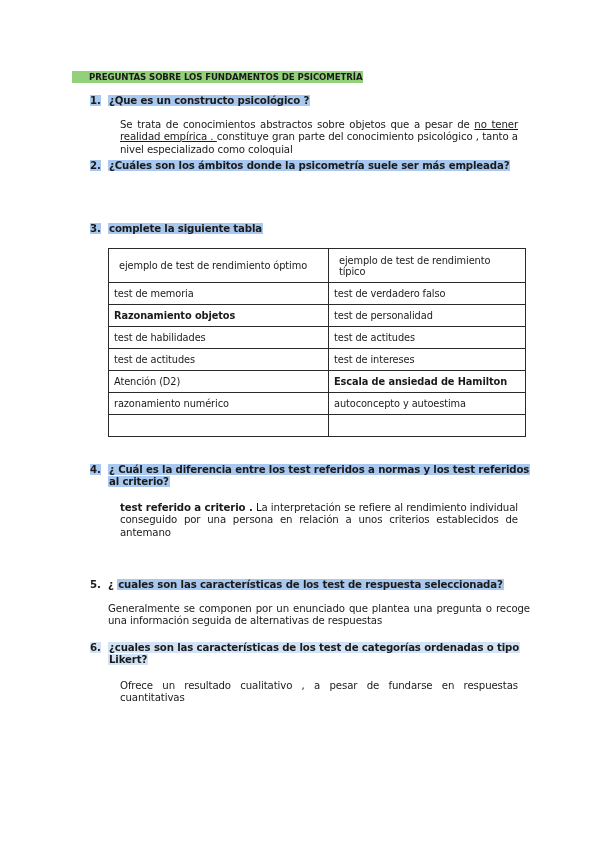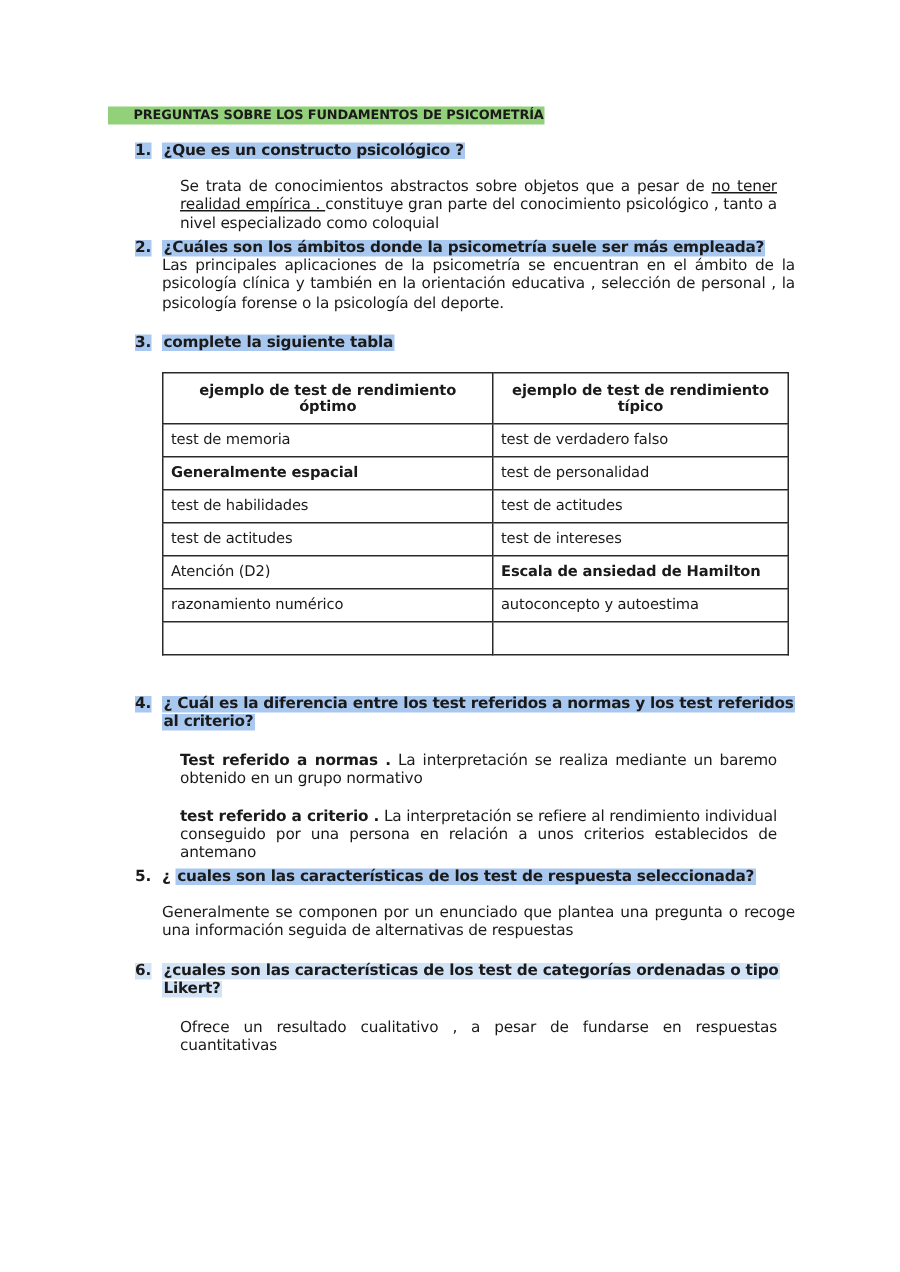--- a/index.html
+++ b/index.html
@@ -90,22 +90,22 @@
       letter-spacing: -0.1px;
     }
     table.tests th, table.tests td {
       border: 1.3px solid #2a2a2a;
       padding: 0 5px;
       text-align: left;
       vertical-align: middle;
     }
     table.tests th {
       height: 33px;
-      font-weight: bold;
-      text-align: center;
+      font-weight: normal;
+      text-align: left;
       line-height: 11px;
       padding: 0 10px;
     }
     table.tests td {
       height: 21px;
     }
     table.tests td.col1, table.tests th.col1 { width: 199px; }
   </style>
 </head>
 <body>
@@ -122,21 +122,20 @@
     <div class="answer">
       <p><span>Se trata de conocimientos abstractos sobre objetos que a pesar de </span><span class="u">no tener realidad empírica . </span><span>constituye gran parte del conocimiento psicológico , tanto a nivel especializado como coloquial</span></p>
     </div>
   </div>
 
   <div class="q" style="top:160px;">
     <div class="q-head">
       <span class="q-num"><span class="num-hl">2.</span></span>
       <span class="q-text"><span class="hl">¿Cuáles son los ámbitos donde la psicometría suele ser más empleada?</span></span>
     </div>
-    <div class="answer">Las principales aplicaciones de la psicometría se encuentran en el ámbito de la psicología clínica y también en la orientación educativa , selección de personal , la psicología forense o la psicología del deporte.</div>
   </div>
 
   <div class="q" style="top:223px;">
     <div class="q-head">
       <span class="q-num"><span class="num-hl">3.</span></span>
       <span class="q-text"><span class="hl">complete la siguiente tabla</span></span>
     </div>
   </div>
 
   <table class="tests">
@@ -145,21 +144,21 @@
         <th class="col1">ejemplo de test de rendimiento óptimo</th>
         <th>ejemplo de test de rendimiento típico</th>
       </tr>
     </thead>
     <tbody>
       <tr>
         <td class="col1">test de memoria</td>
         <td>test de verdadero falso</td>
       </tr>
       <tr>
-        <td class="col1" style="font-weight:bold;">Generalmente espacial</td>
+        <td class="col1" style="font-weight:bold;">Razonamiento objetos</td>
         <td>test de personalidad</td>
       </tr>
       <tr>
         <td class="col1">test de habilidades</td>
         <td>test de actitudes</td>
       </tr>
       <tr>
         <td class="col1">test de actitudes</td>
         <td>test de intereses</td>
       </tr>
@@ -177,21 +176,20 @@
       </tr>
     </tbody>
   </table>
 
   <div class="q" style="top:464px;">
     <div class="q-head">
       <span class="q-num"><span class="num-hl">4.</span></span>
       <span class="q-text"><span class="hl">¿ Cuál es la diferencia entre los test referidos a normas y los test referidos al criterio?</span></span>
     </div>
     <div class="answer" style="margin-top:14px;">
-      <p><b>Test referido a normas .</b><span> La interpretación se realiza mediante un baremo obtenido en un grupo normativo</span></p>
       <p><b>test referido a criterio .</b><span> La interpretación se refiere al rendimiento individual conseguido por una persona en relación a unos criterios establecidos de antemano</span></p>
     </div>
   </div>
 
   <div class="q" style="top:579px;">
     <div class="q-head">
       <span class="q-num">5.</span>
       <span class="q-text"><span>¿ </span><span class="hl">cuales son las características de los test de respuesta seleccionada?</span></span>
     </div>
     <div class="answer" style="margin-top:12px;">Generalmente se componen por un enunciado que plantea una pregunta o recoge una información seguida de alternativas de respuestas</div>

